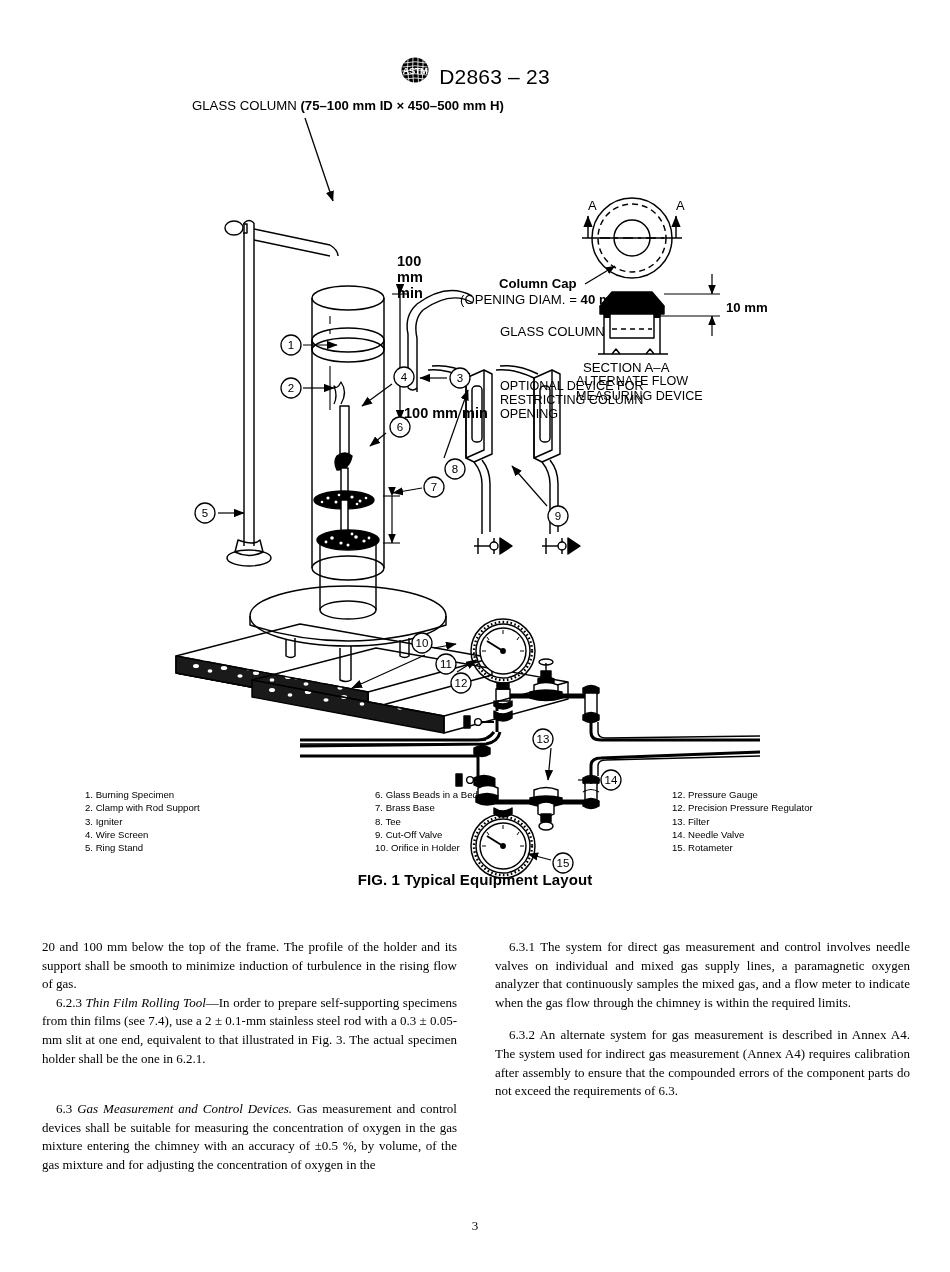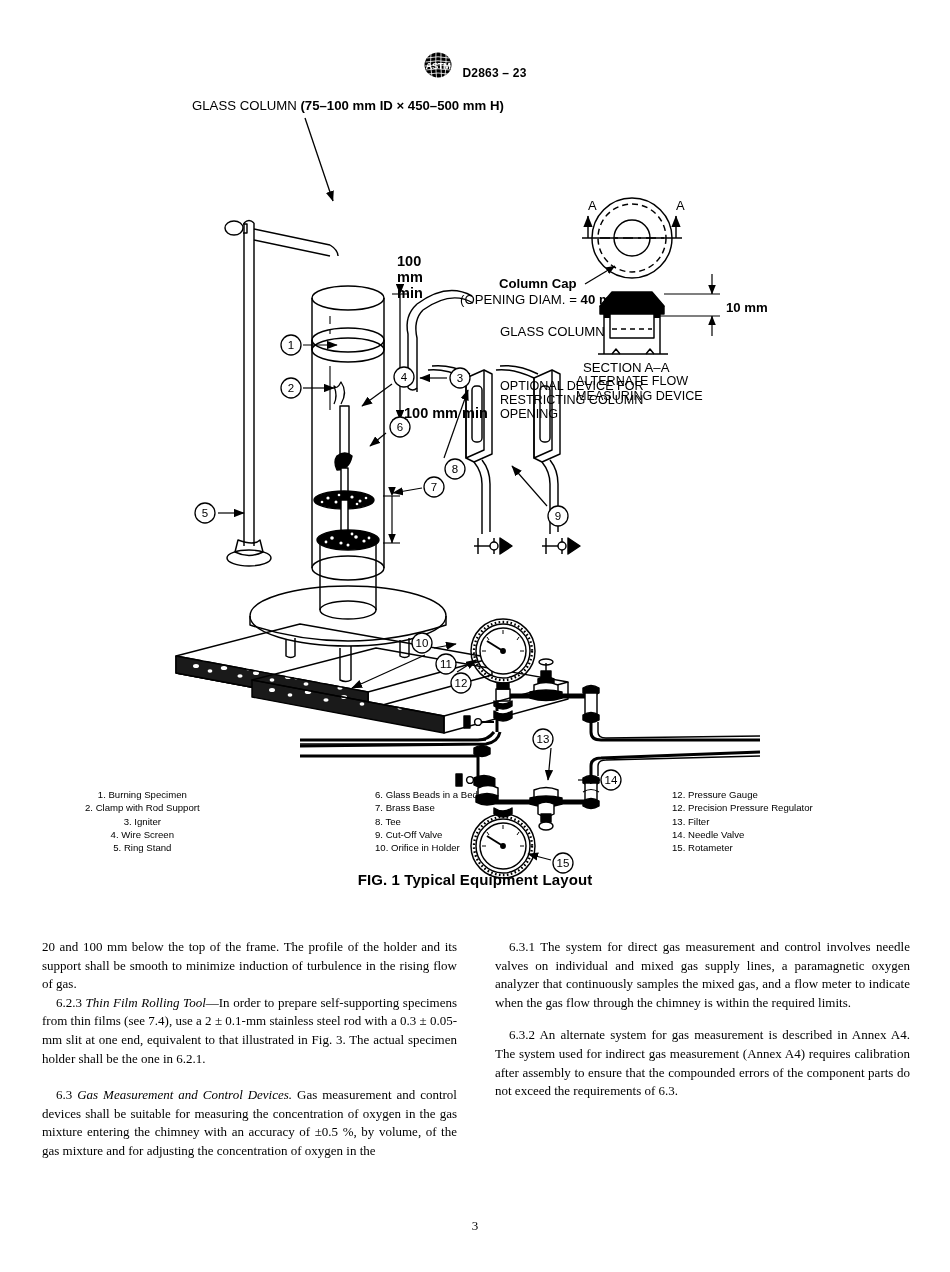--- a/index.html
+++ b/index.html
@@ -7,33 +7,33 @@
     width:950px;height:1272px;background:#fff;position:relative;
     font-family:"Liberation Serif",serif;color:#000;
     -webkit-font-smoothing:antialiased;
   }
   .page{position:relative;width:950px;height:1272px;overflow:hidden;}
 
   
   .hdr{position:absolute;top:50px;left:0;width:950px;display:flex;
        align-items:center;justify-content:center;gap:9px;}
   .astm-logo{width:30px;height:30px;}
-  .hdr-title{font-family:"Liberation Sans",sans-serif;font-weight:bold;
-             font-size:12px;letter-spacing:.2px;margin-top:15px;}
+  .hdr-title{font-family:"Liberation Sans",sans-serif;font-weight:normal;
+             font-size:21px;letter-spacing:.2px;margin-top:15px;}
 
   
   .figwrap{position:absolute;top:88px;left:0;width:950px;height:800px;}
   .figsvg{display:block;}
 
   
   .legend{position:absolute;top:788px;left:0;width:950px;
           font-family:"Liberation Sans",sans-serif;font-size:9.6px;
           line-height:13.3px;}
   .legcol{position:absolute;top:0;}
-  .legcol.c1{left:85px;text-align:center;}
+  .legcol.c1{left:85px;}
   .legcol.c2{left:375px;}
   .legcol.c3{left:672px;}
   .legitem{white-space:nowrap;}
 
   .figcap{position:absolute;top:871px;left:0;width:950px;text-align:center;
           font-family:"Liberation Sans",sans-serif;font-weight:bold;
           font-size:15px;letter-spacing:.1px;}
 
   
   .cols{position:absolute;top:938px;left:42px;width:868px;height:280px;}
@@ -469,21 +469,21 @@
     </div>
   </div>
 
   <div class="figcap">FIG. 1  Typical Equipment Layout</div>
 
   <div class="cols">
 
     <div class="col left">
       <p>20 and 100 mm below the top of the frame. The profile of the holder and its support shall be smooth to minimize induction of turbulence in the rising flow of gas.</p>
       <p class="ind"><span>6.2.3</span> <span class="ital">Thin Film Rolling Tool</span><span>—In order to prepare self-supporting specimens from thin films (see </span><span class="ref">7.4</span><span>), use a 2 ± 0.1-mm stainless steel rod with a 0.3 ± 0.05-mm slit at one end, equivalent to that illustrated in </span><span class="ref nb">Fig. 3</span><span>. The actual specimen holder shall be the one in </span><span class="ref">6.2.1</span><span>.</span></p>
-      <p class="ind" style="margin-top:18px"><span>6.3</span> <span class="ital">Gas Measurement and Control Devices.</span><span> Gas measurement and control devices shall be suitable for measuring the concentration of oxygen in the gas mixture entering the chimney with an accuracy of ±0.5 %, by volume, of the gas mixture and for adjusting the concentration of oxygen in the</span></p>
+      <p class="ind" style="margin-top:32px"><span>6.3</span> <span class="ital">Gas Measurement and Control Devices.</span><span> Gas measurement and control devices shall be suitable for measuring the concentration of oxygen in the gas mixture entering the chimney with an accuracy of ±0.5 %, by volume, of the gas mixture and for adjusting the concentration of oxygen in the</span></p>
     </div>
 
     <div class="col right">
       <p class="ind"><span>6.3.1</span><span> The system for direct gas measurement and control involves needle valves on individual and mixed gas supply lines, a paramagnetic oxygen analyzer that continuously samples the mixed gas, and a flow meter to indicate when the gas flow through the chimney is within the required limits.</span></p>
       <p class="ind" style="margin-top:14px"><span>6.3.2</span><span> An alternate system for gas measurement is described in </span><span class="ref nb">Annex A4</span><span>. The system used for indirect gas measurement (</span><span class="ref nb">Annex A4</span><span>) requires calibration after assembly to ensure that the compounded errors of the component parts do not exceed the requirements of </span><span class="ref">6.3</span><span>.</span></p>
     </div>
   </div>
 
   <div class="pagenum">3</div>
 

